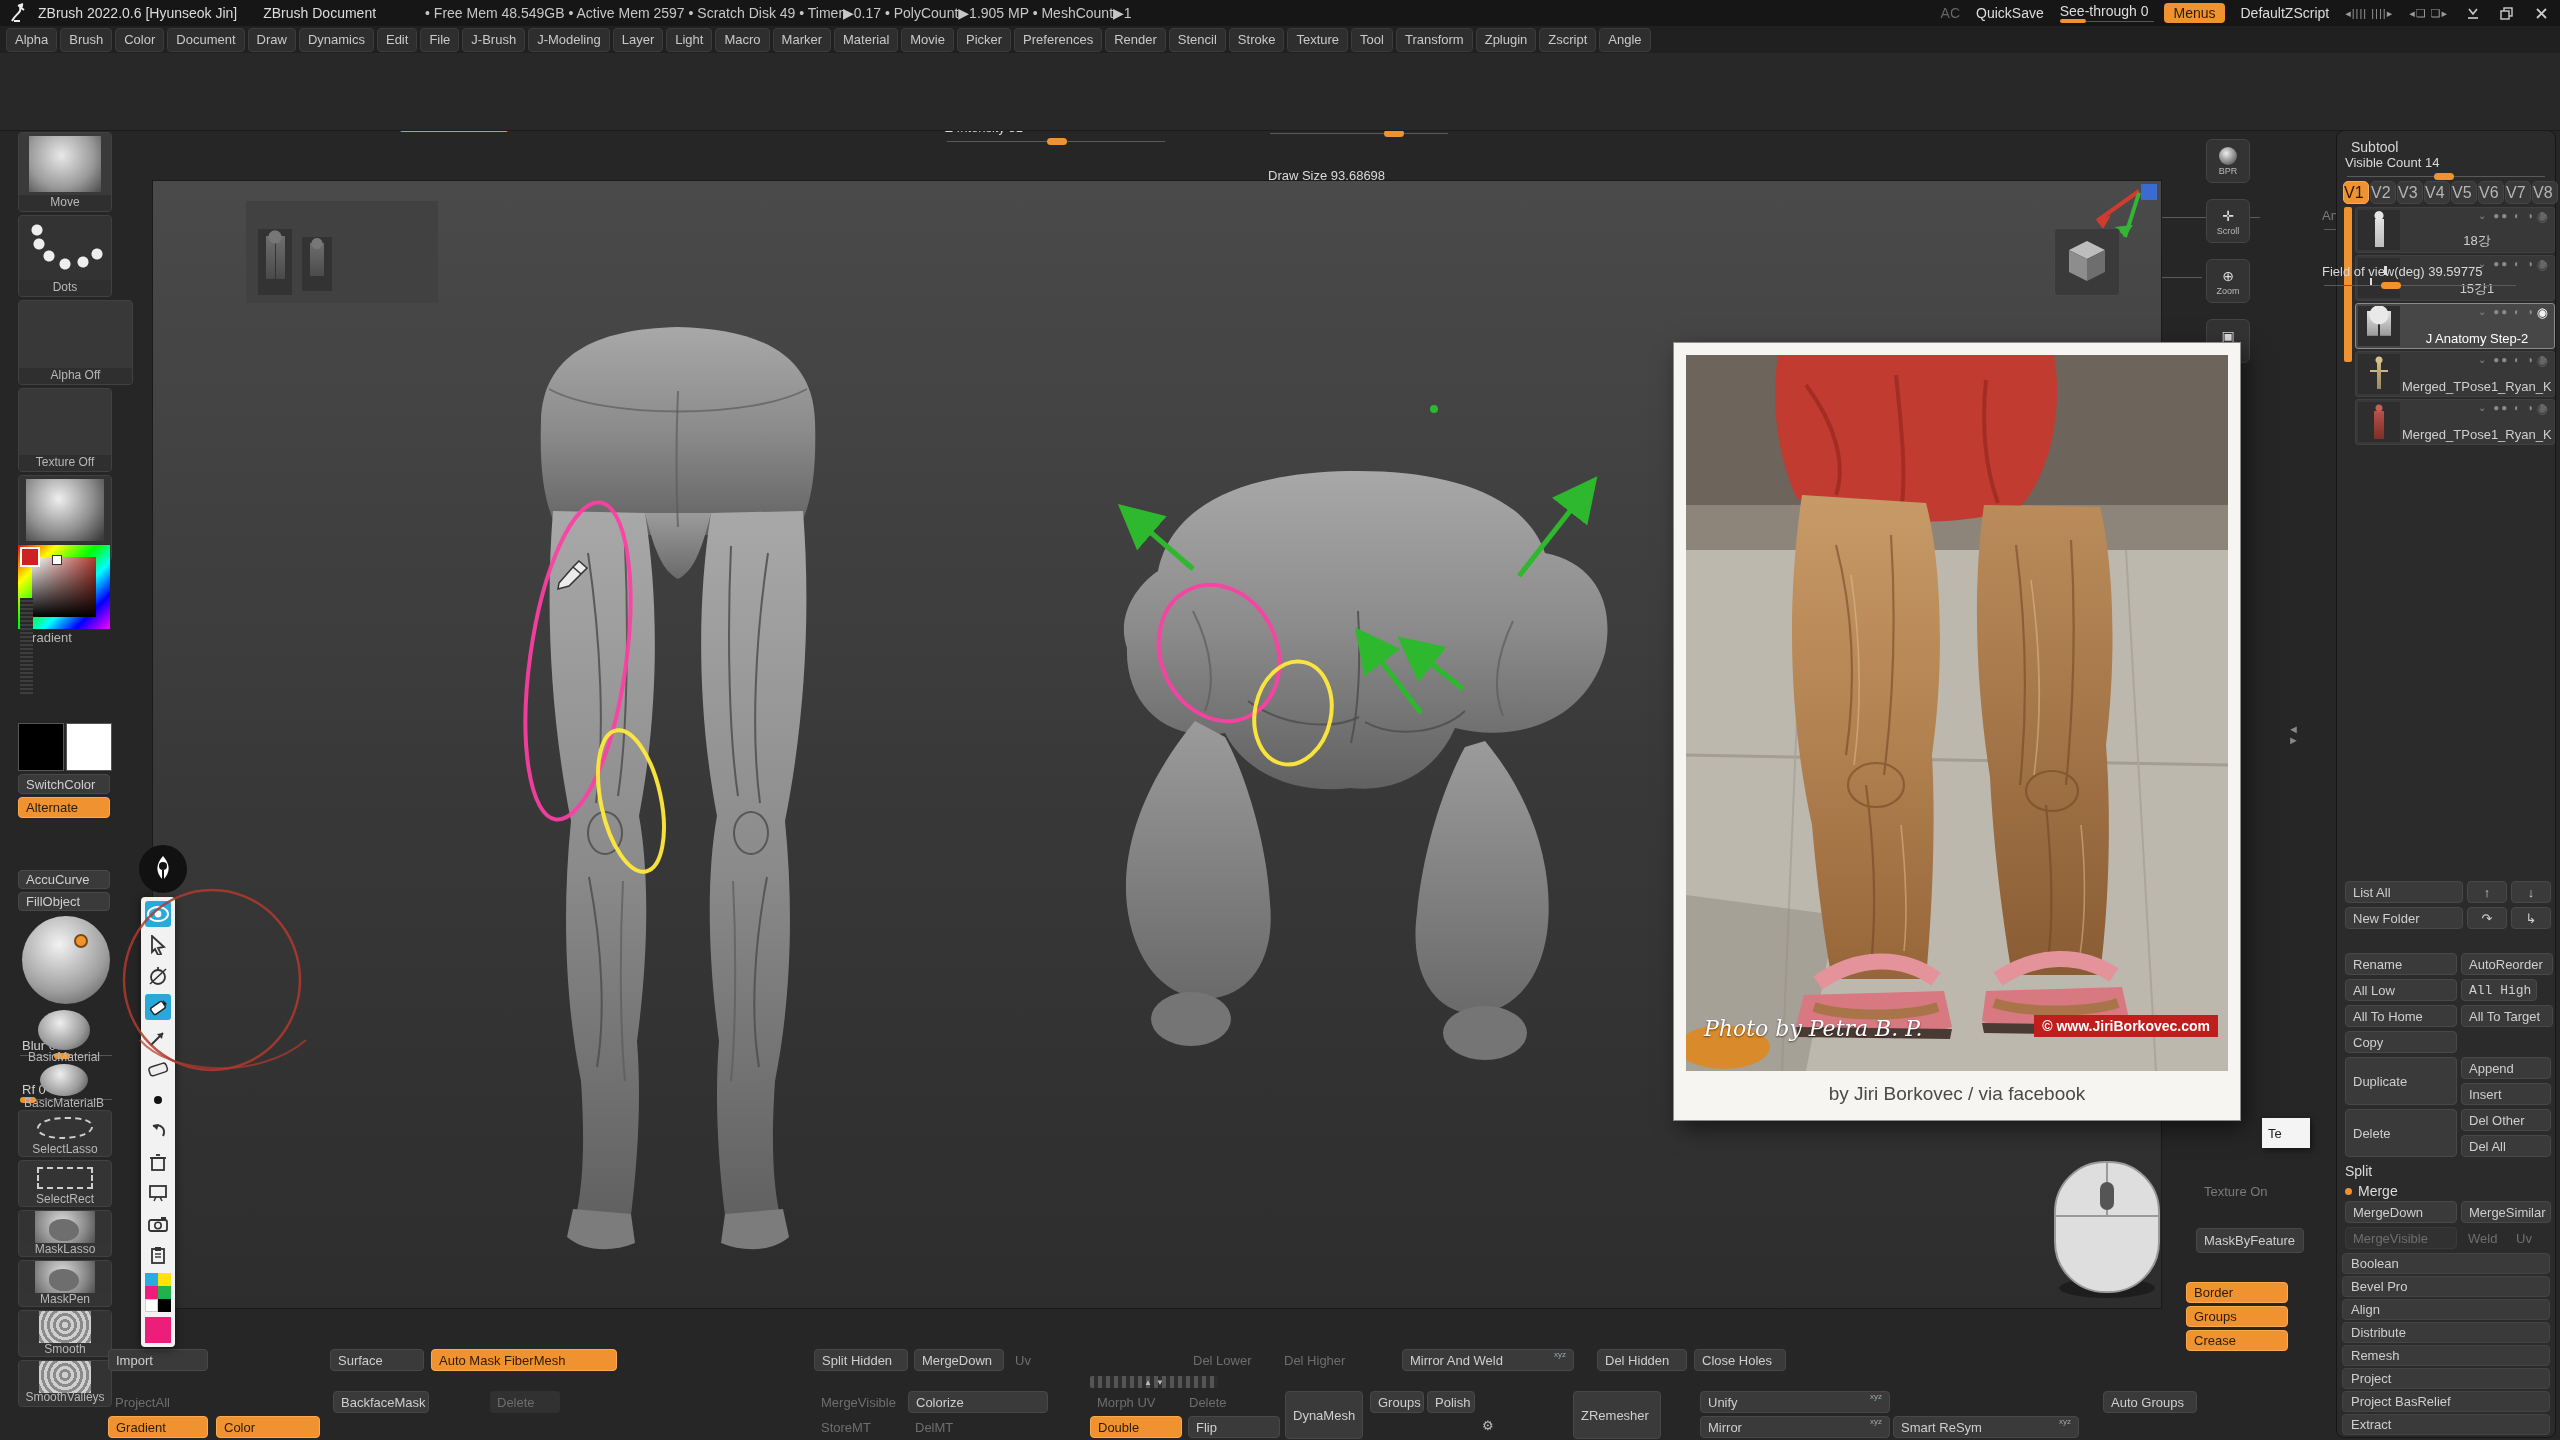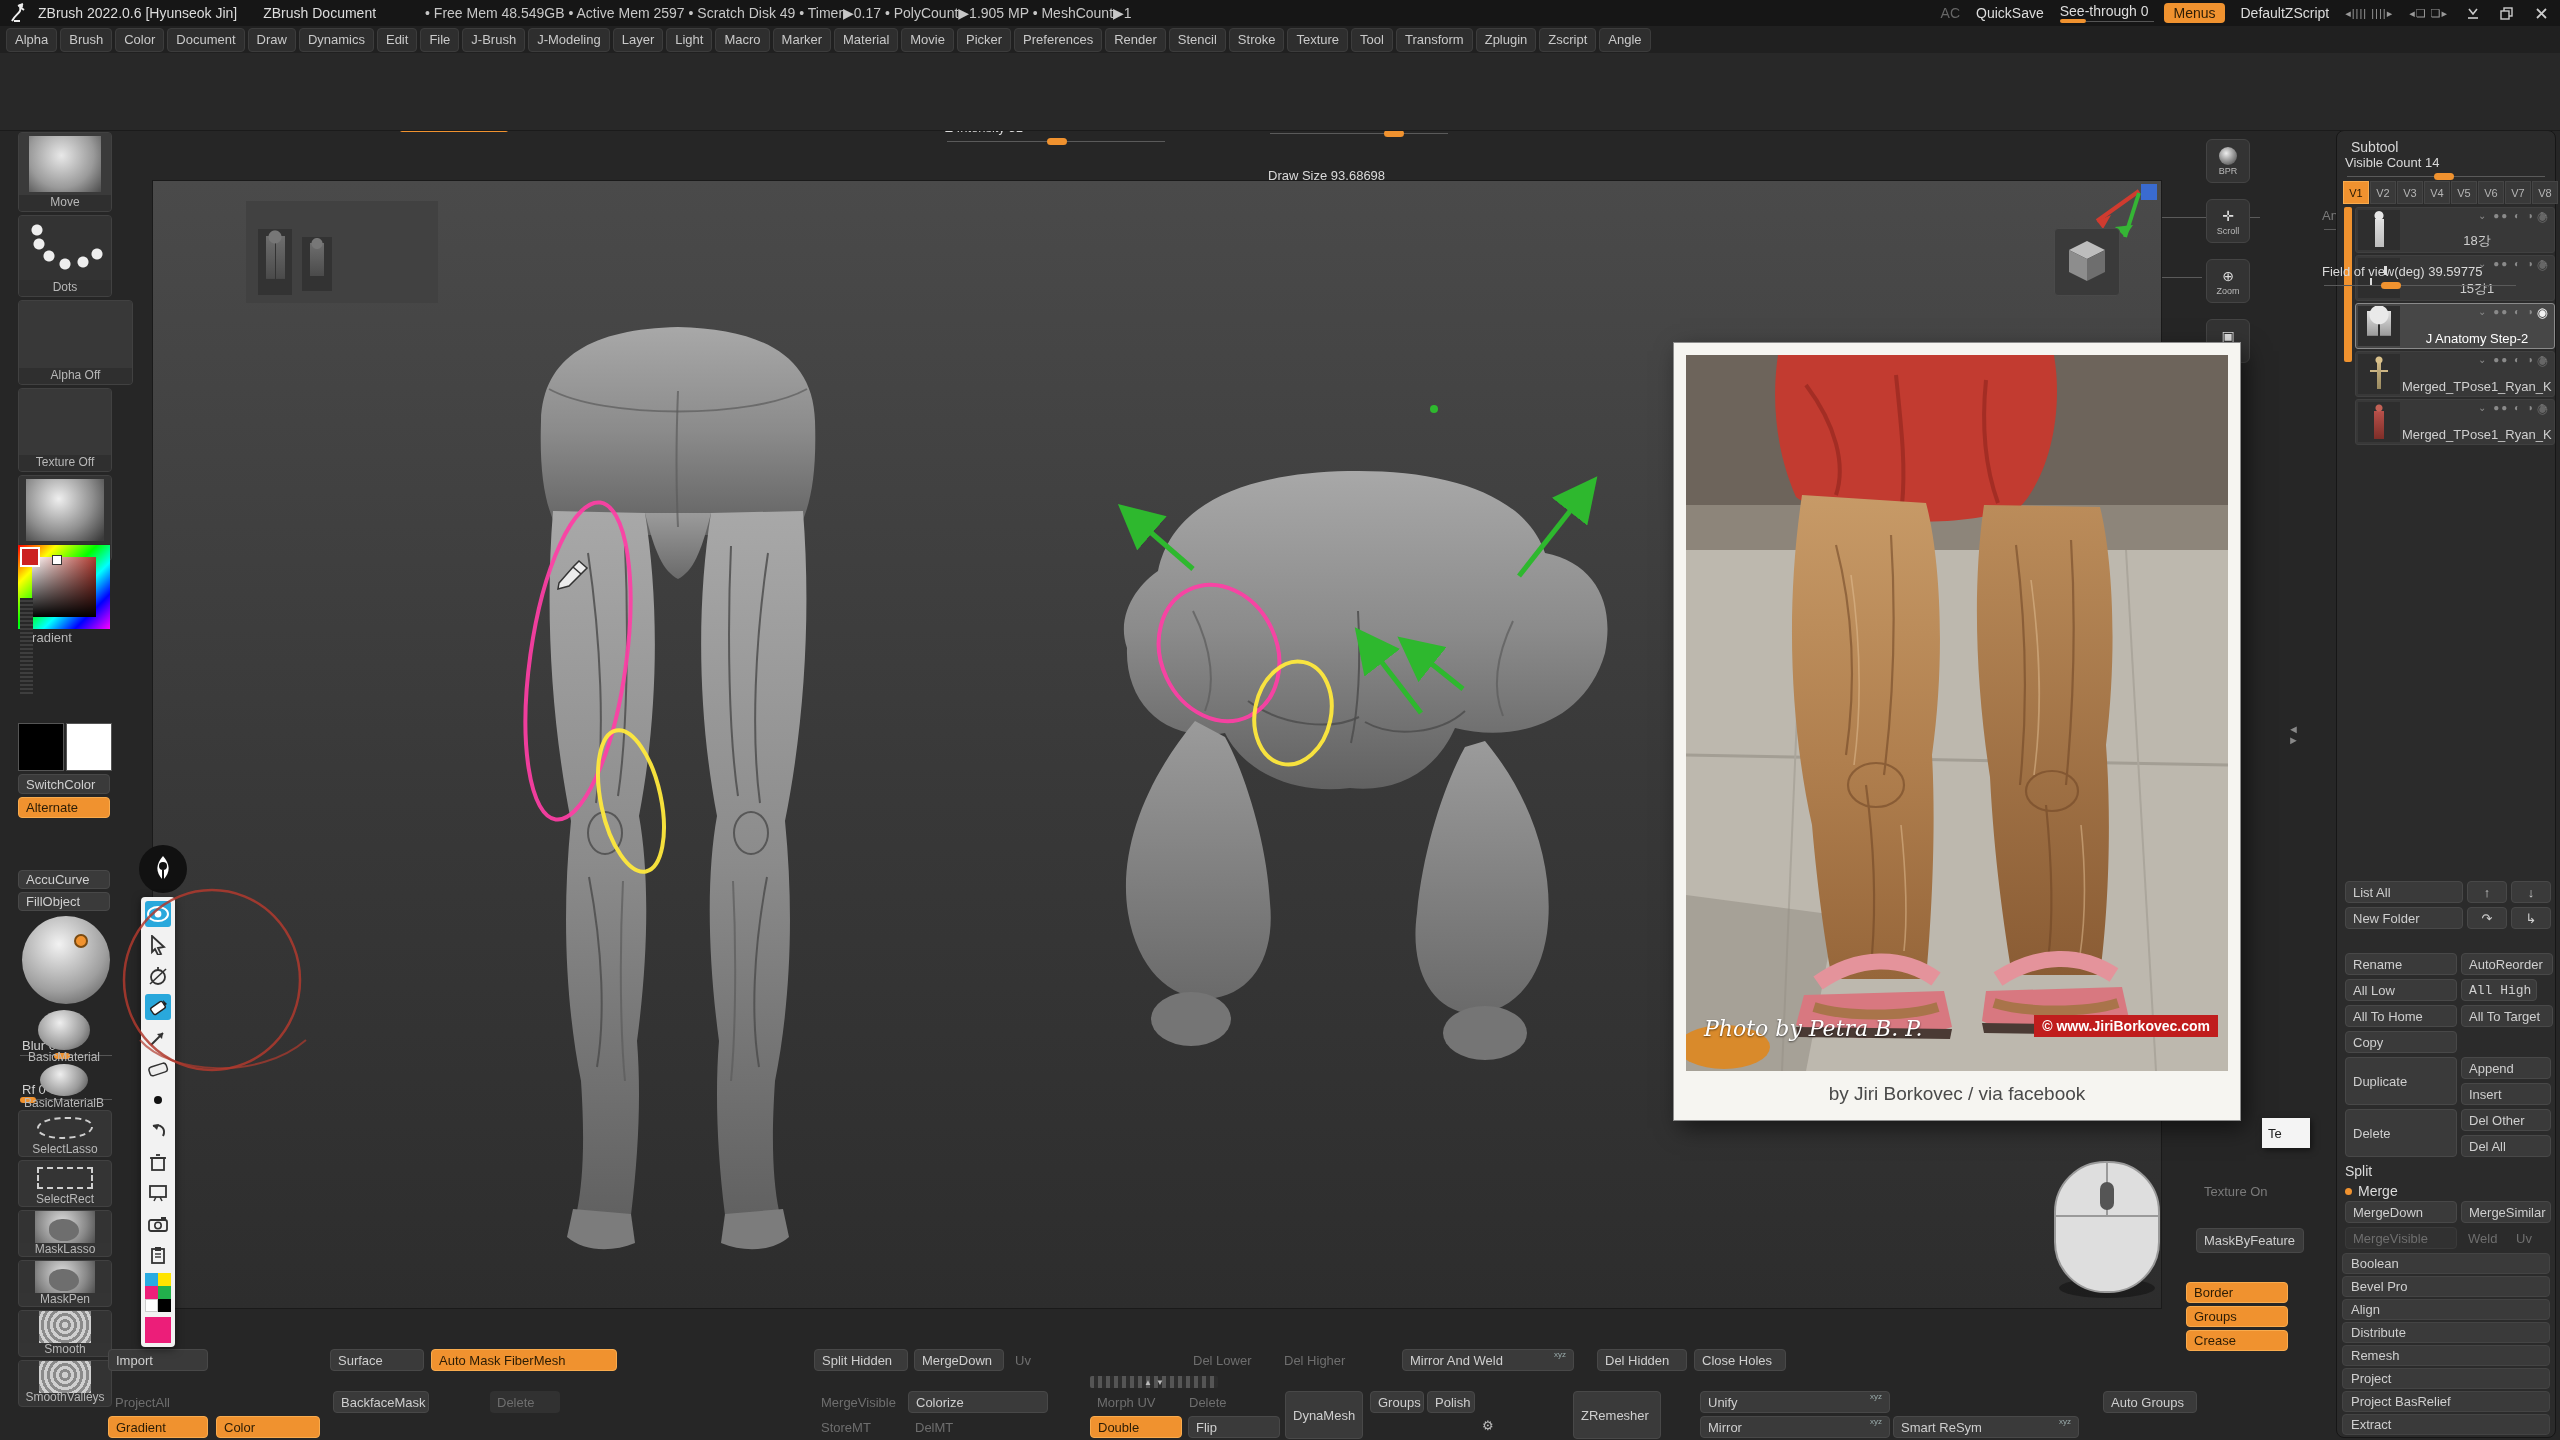--- a/index.html
+++ b/index.html
@@ -84,22 +84,22 @@
   .photo-caption{height:46px;display:flex;align-items:center;justify-content:center;color:#4a4a4a;font-size:19px}
   
   .rsbtn{width:42px;height:42px;background:#333;border:1px solid #444;border-radius:6px;display:flex;
          flex-direction:column;align-items:center;justify-content:center;gap:1px;color:#bbb;font-size:9px}
   .rsbtn .ric{width:20px;height:18px;display:flex;align-items:center;justify-content:center;font-size:14px;color:#ddd}
   [data-icon="sphere"].rsbtn .ric{background:radial-gradient(circle at 40% 35%,#eee,#777 65%,#333);border-radius:50%;width:18px;height:18px}
   
   .panel{left:2336px;top:130px;width:220px;height:1308px;background:#2b2b2b;border:1px solid #161616;
          border-radius:8px;z-index:25;box-sizing:border-box}
   .p-section{color:#d8d8d8;font-size:14px}
-  .tab{width:24px;height:21px;background:#393939;border:1px solid #454545;border-radius:0;color:#b5b5b5;
-       font-size:11px;display:flex;align-items:center;justify-content:center}
+  .tab{width:24px;height:21px;background:#393939;border:1px solid #454545;border-radius:5px;color:#b5b5b5;
+       font-size:16px;display:flex;align-items:center;justify-content:flex-start}
   .tab[data-state="on"]{background:#f0922f;color:#241703;border-color:#f8ab4e}
   .st-row{position:relative;width:198px;height:44px;background:#383838;border:1px solid #404040;border-radius:3px;
           margin-bottom:2px;overflow:hidden}
   .st-row.sel{background:#474747;border-color:#8a8a8a}
   .st-thumb{position:absolute;left:2px;top:2px;width:42px;height:40px;background:#2e2e2e}
   [data-icon="figure"] .st-thumb{background:radial-gradient(circle at 50% 14%,#e6e6e6 0 4px,transparent 5px),
       linear-gradient(#e0e0e0,#bdbdbd) 50% 9px/9px 28px no-repeat,#2e2e2e}
   [data-icon="marks"] .st-thumb{background:linear-gradient(#ddd,#ddd) 26px 8px/3px 9px no-repeat,
       linear-gradient(#ddd,#ddd) 12px 20px/2px 7px no-repeat,#2e2e2e}
   [data-icon="legs"] .st-thumb{background:radial-gradient(circle at 50% 22%,#e9e9e9 0 9px,transparent 10px),

